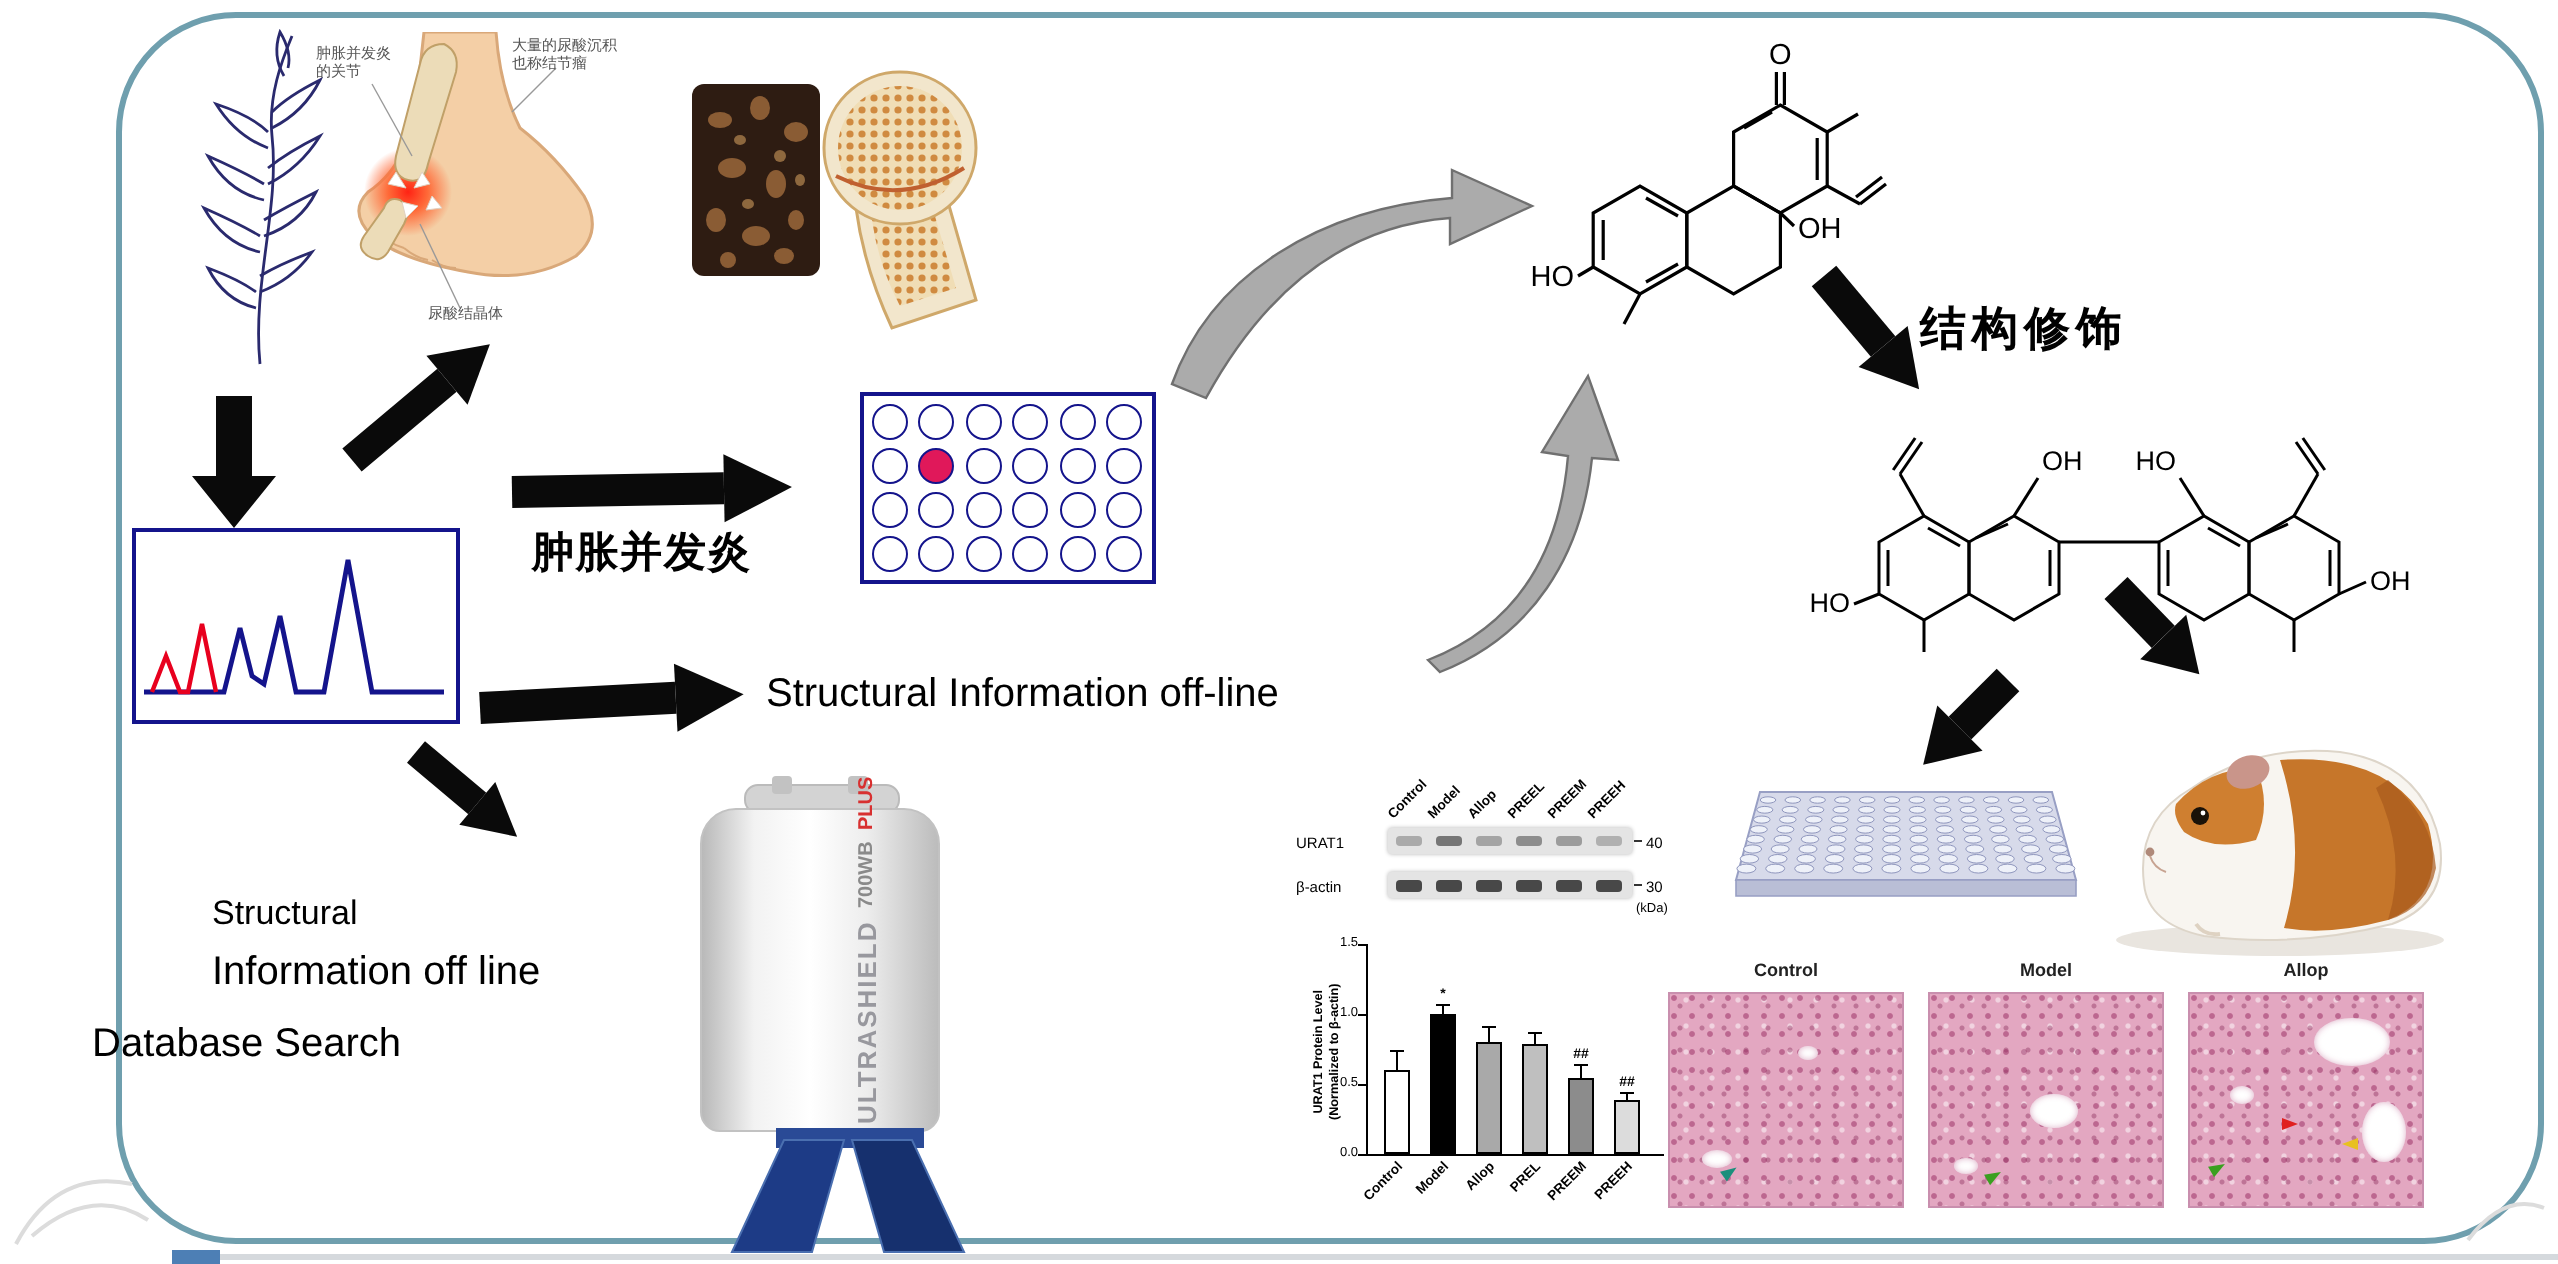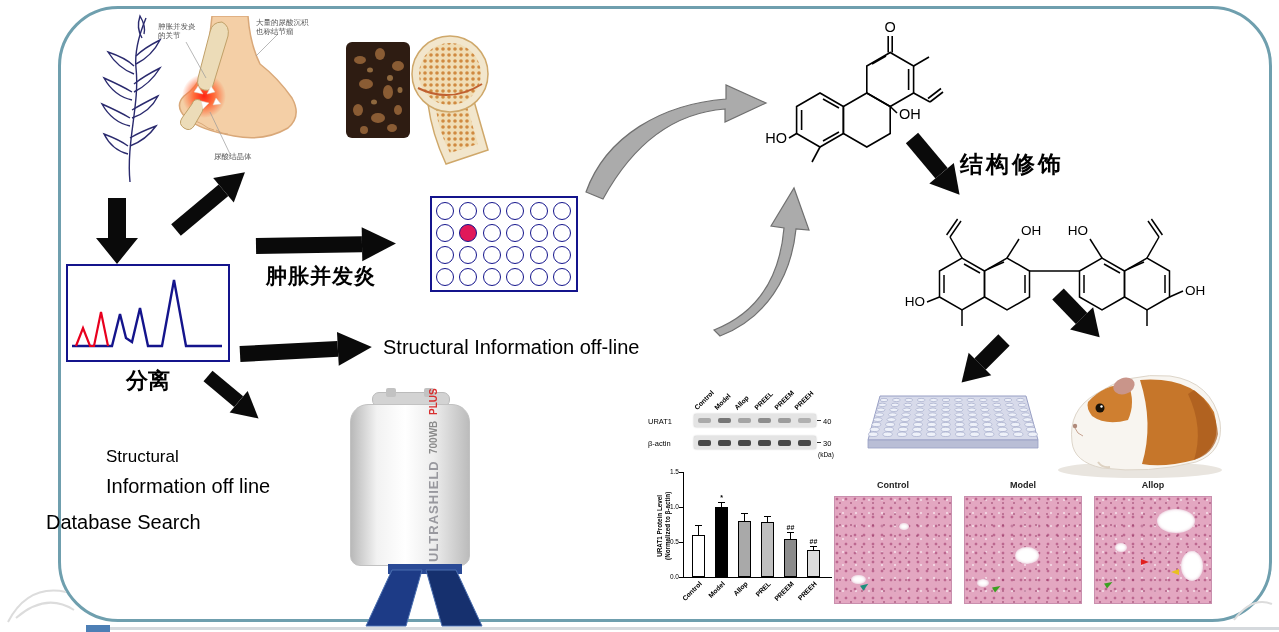--- a/index.html
+++ b/index.html
@@ -196,21 +196,20 @@
     <circle cx="106" cy="52" r="31" fill="url(#trab)"></circle>
     <path d="M74,66 Q106,82 138,62" fill="none" stroke="#c06030" stroke-width="2"></path>
   </svg>
 
   <div class="abs chrom-box">
     <svg width="158" height="92" viewBox="0 0 158 92">
       <path d="M4,80 L44,80 L52,48 L58,72 L64,76 L72,42 L80,80 L94,80 L106,14 L118,80 L154,80" fill="none" stroke="#14148c" stroke-width="2.4"></path>
       <path d="M8,80 L15,62 L22,80 L26,80 L33,46 L40,80" fill="none" stroke="#e8001e" stroke-width="2.2"></path>
     </svg>
   </div>
-  <div class="txt cjk" style="left:66px;top:366px;width:164px;text-align:center;font-size:22px">分离</div>
 
   <div class="abs microplate">
     <div id="microplate-wells" class="abs" style="left:0;top:0;width:144px;height:92px">
         <div class="well" style="left: 4px; top: 3.5px;"></div>
         <div class="well" style="left: 27.4px; top: 3.5px;"></div>
         <div class="well" style="left: 50.8px; top: 3.5px;"></div>
         <div class="well" style="left: 74.2px; top: 3.5px;"></div>
         <div class="well" style="left: 97.6px; top: 3.5px;"></div>
         <div class="well" style="left: 121px; top: 3.5px;"></div>
         <div class="well" style="left: 4px; top: 25.8px;"></div>

